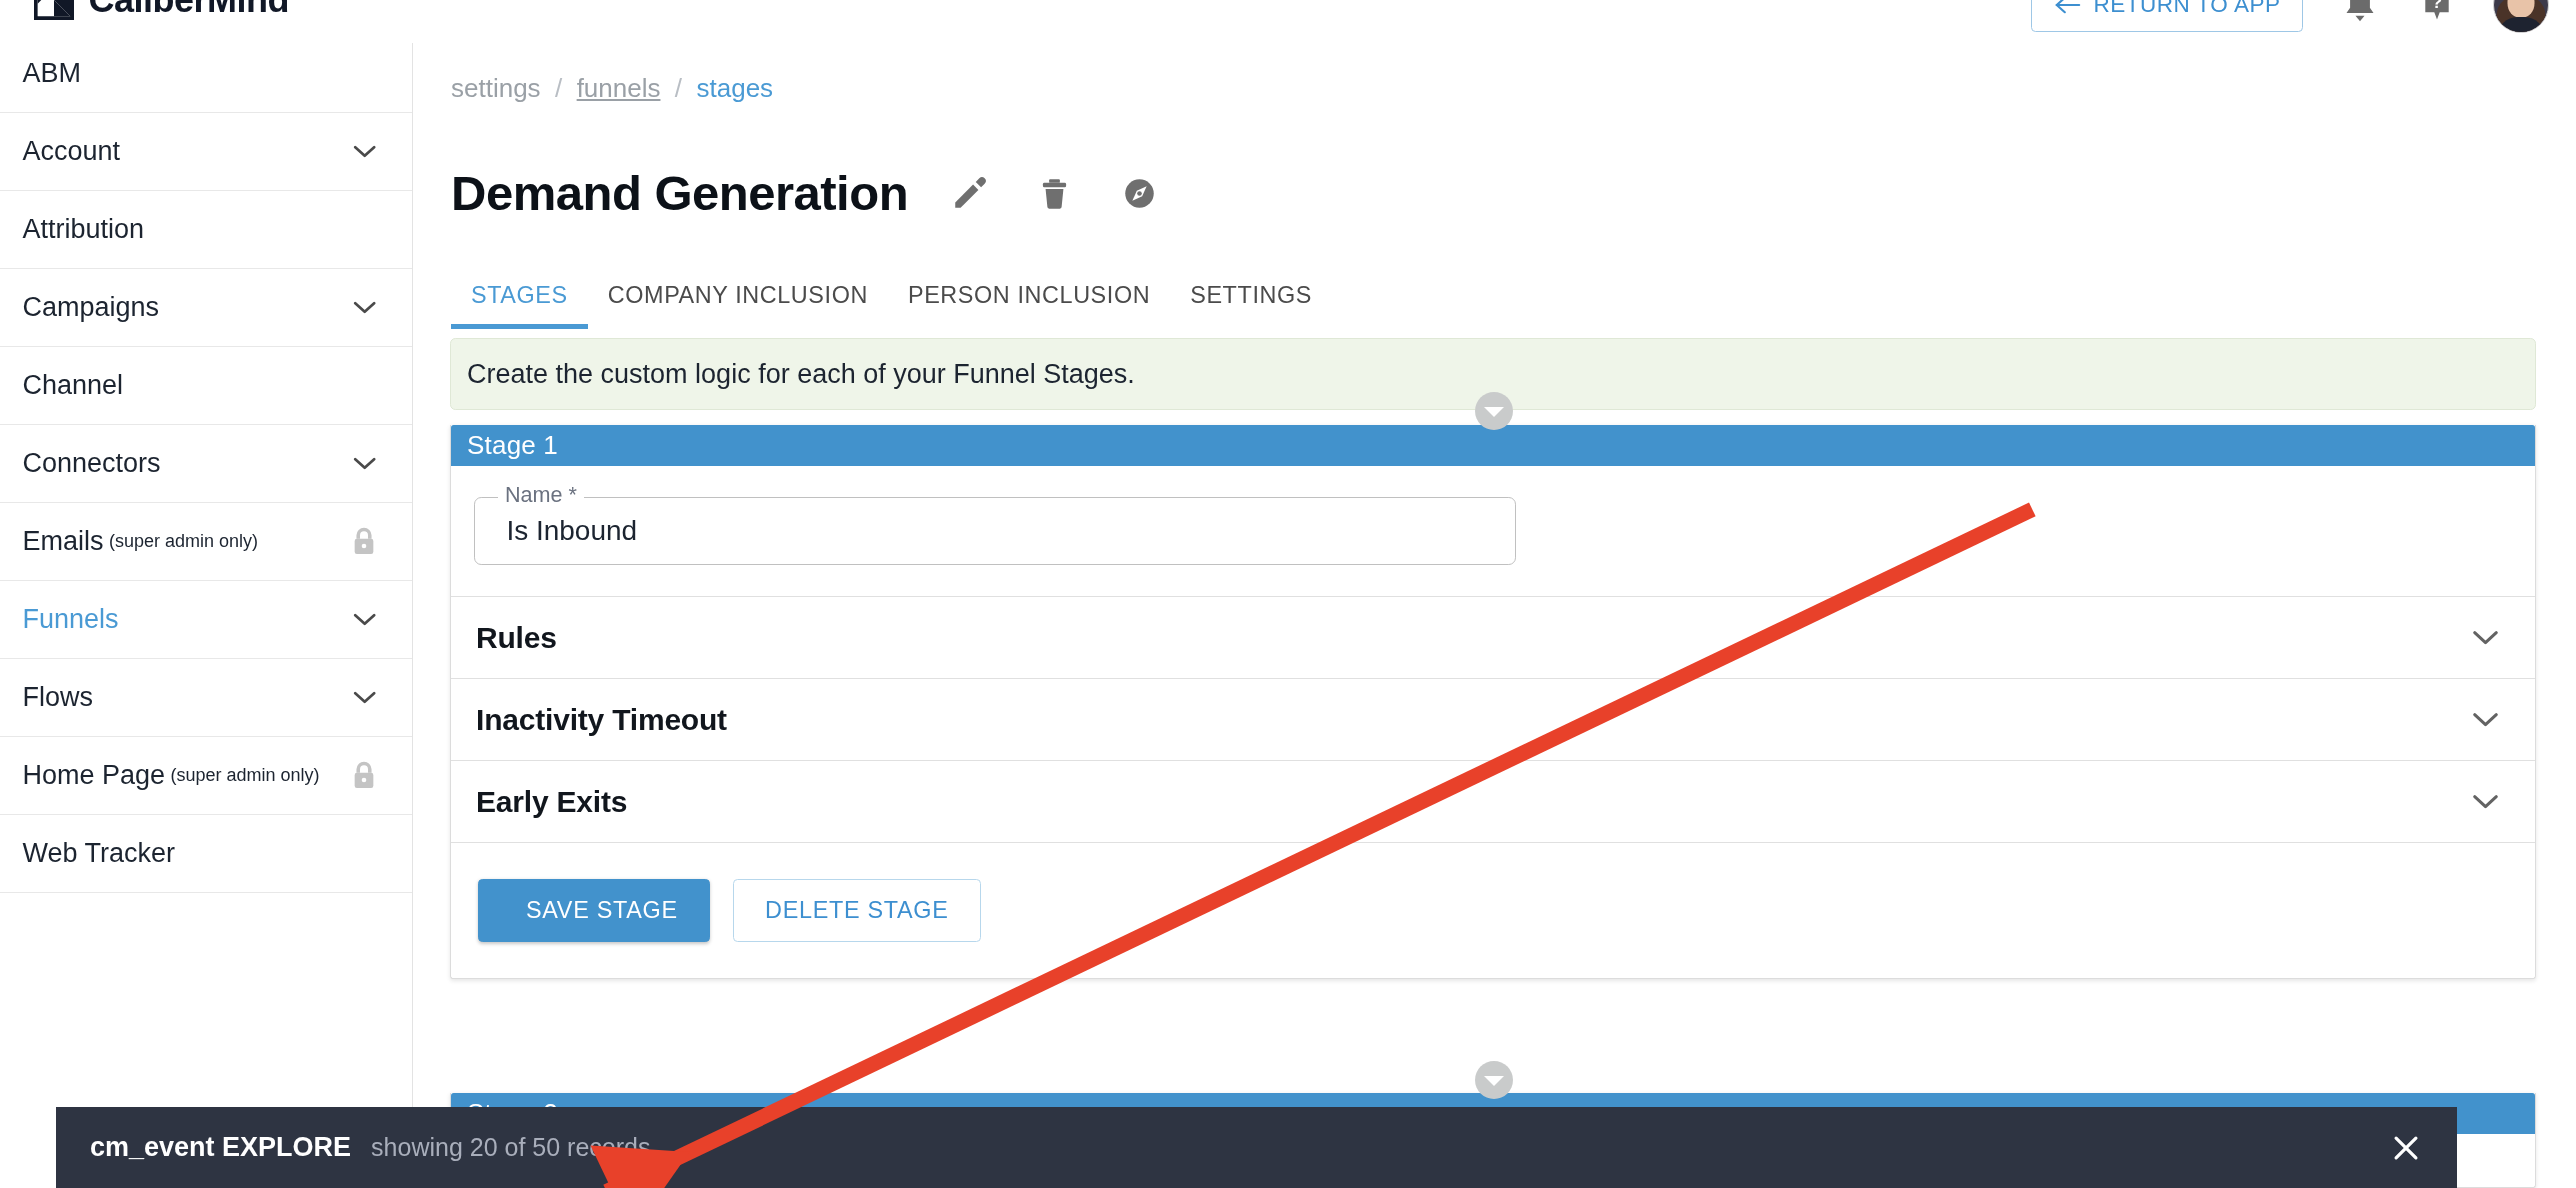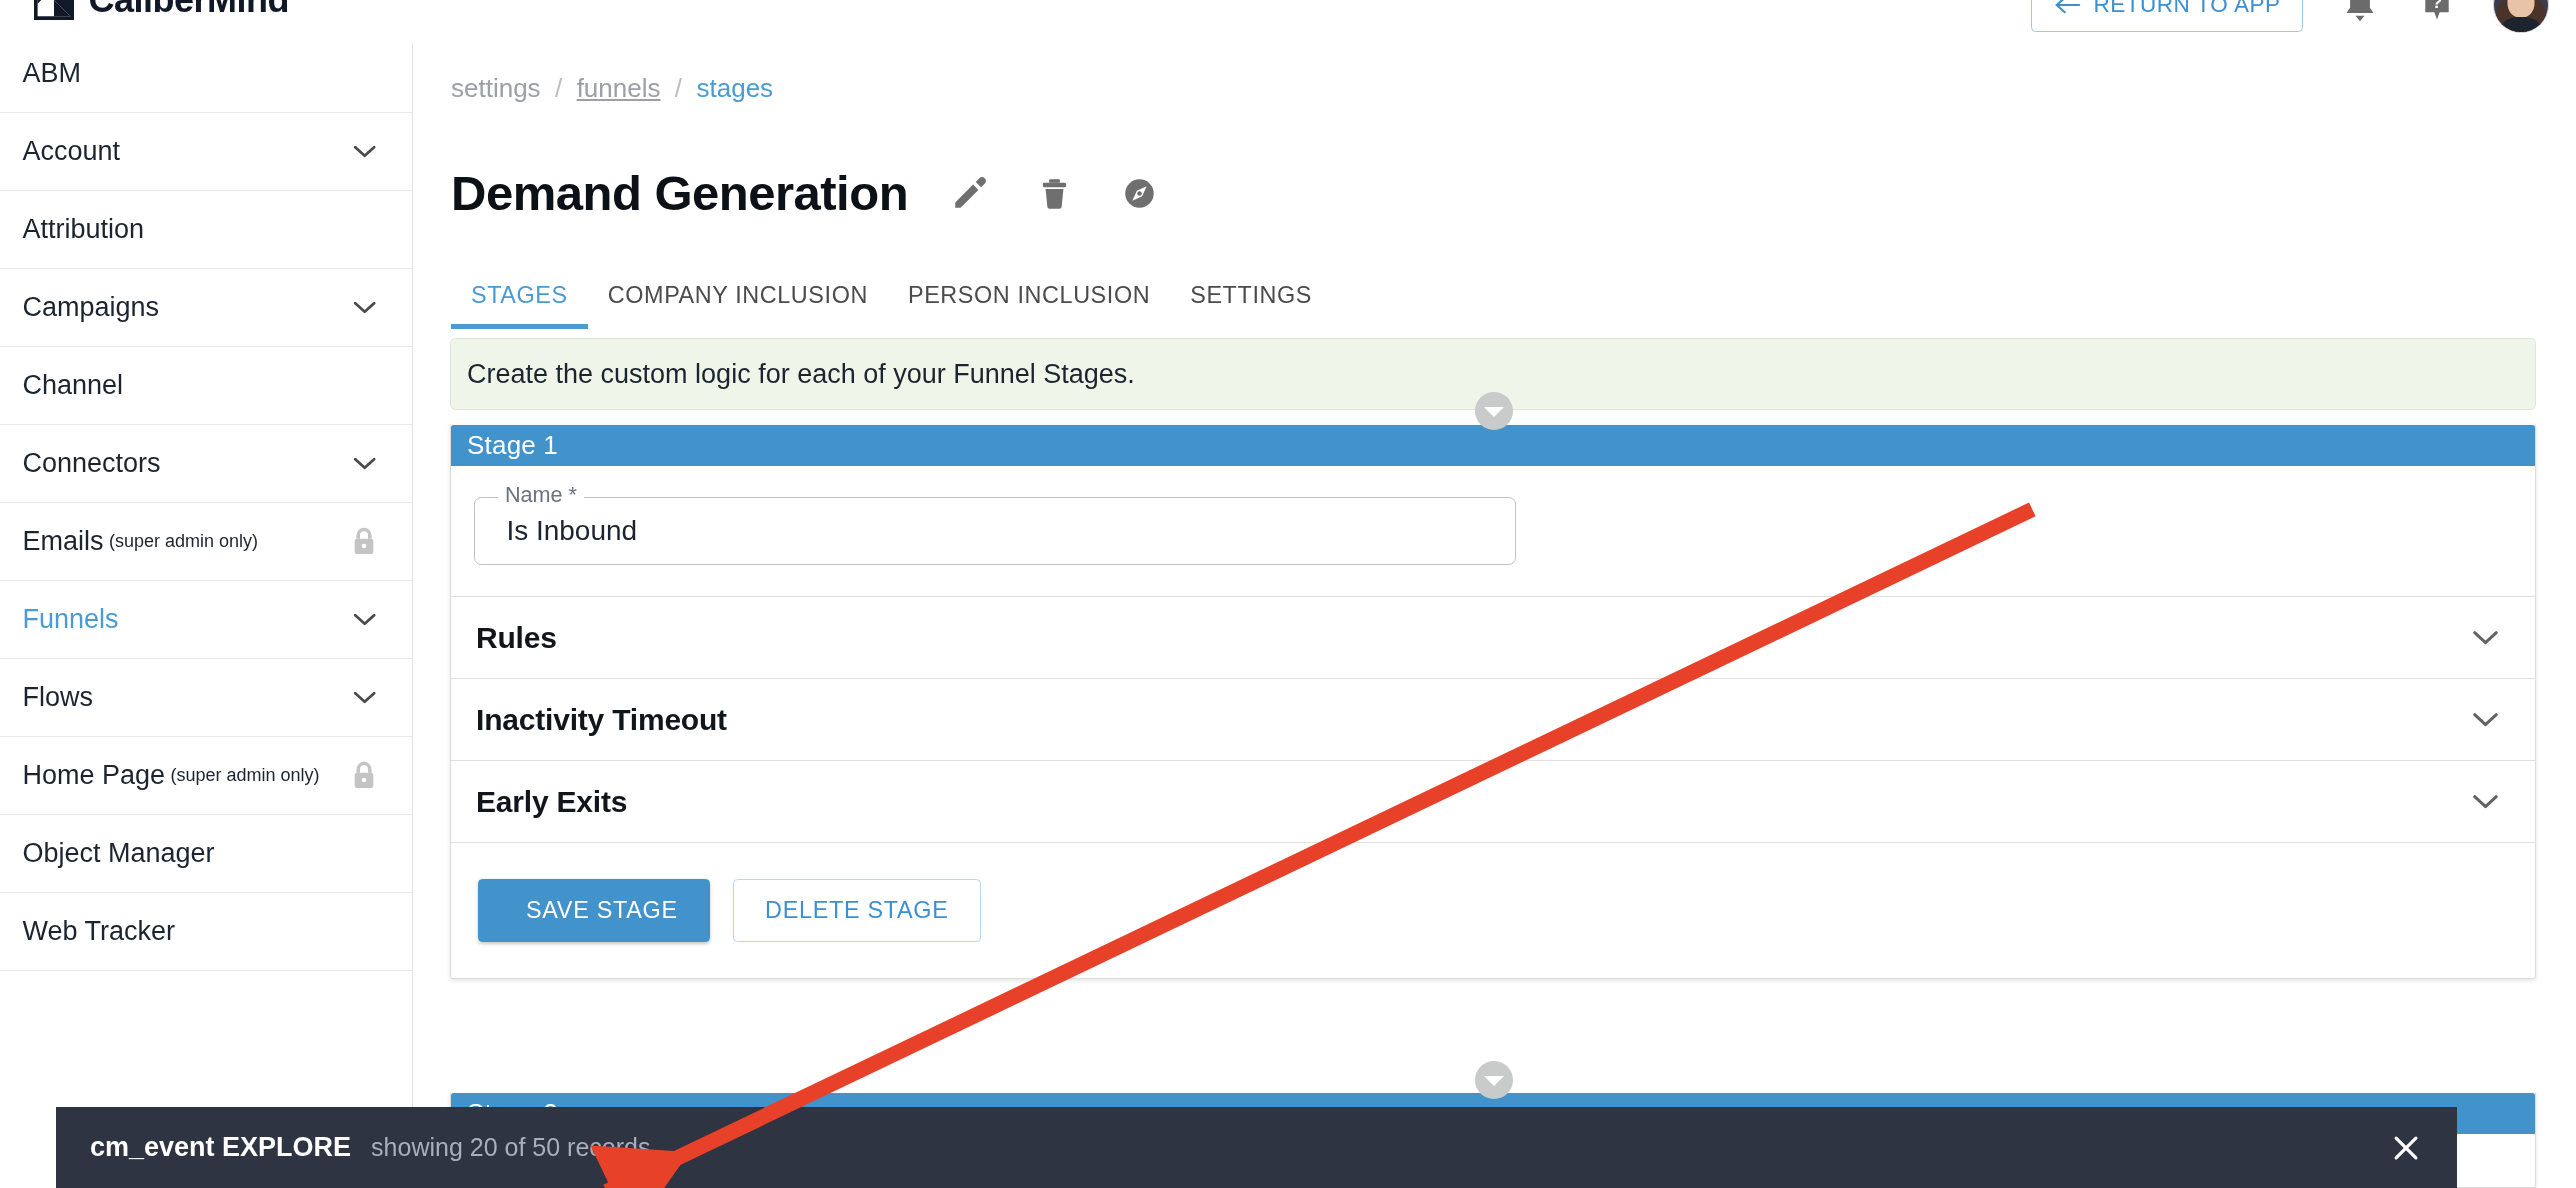--- a/index.html
+++ b/index.html
@@ -352,24 +352,20 @@
           <span class="nav-sub">(super admin only)</span>
           <span class="nav-right">
             <svg class="lockico" viewBox="0 0 27 32">
               <path d="M7 13 L7 9 A6.5 6.5 0 0 1 20 9 L20 13" fill="none" stroke="#c4c4c4" stroke-width="4"></path>
               <rect x="3" y="13" width="21" height="17" rx="2.5" fill="#c4c4c4"></rect>
               <circle cx="13.5" cy="21" r="2.6" fill="#ffffff"></circle>
             </svg>
           </span>
         </div>
         <div class="nav-item">
-          <span class="nav-label">Object Manager</span>
-          <span class="nav-right"></span>
-        </div>
-        <div class="nav-item">
           <span class="nav-label">Web Tracker</span>
           <span class="nav-right"></span>
         </div>
       </div>
   </div>
 
   <div class="main">
 
     <div class="breadcrumb">
       <span class="crumb muted">settings</span>

